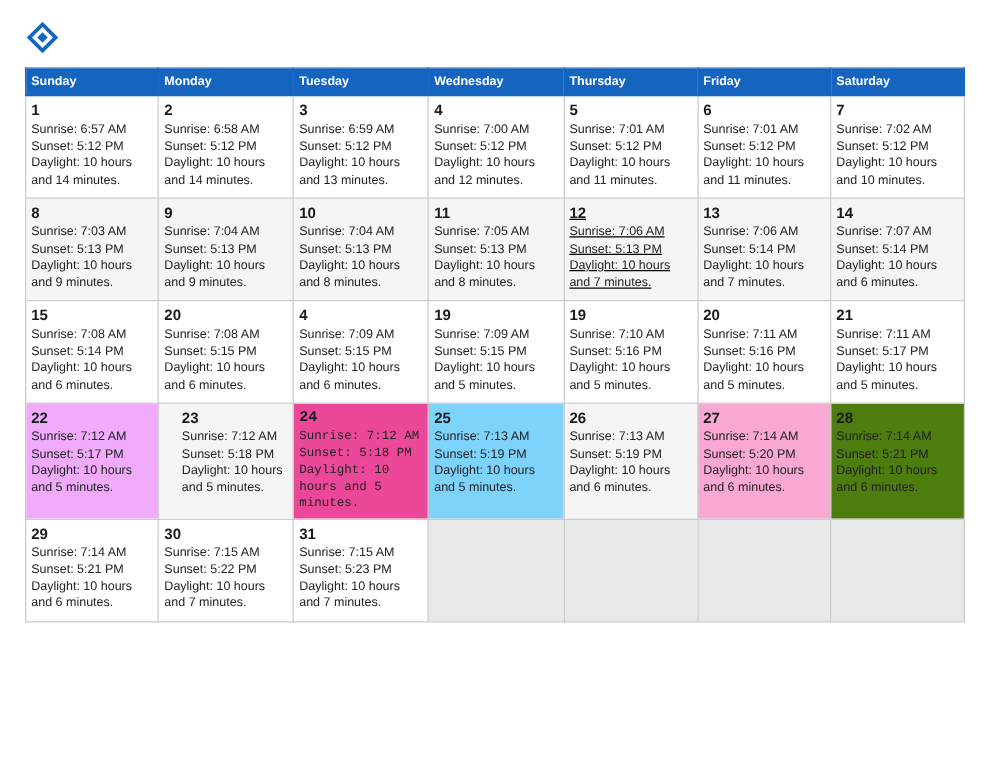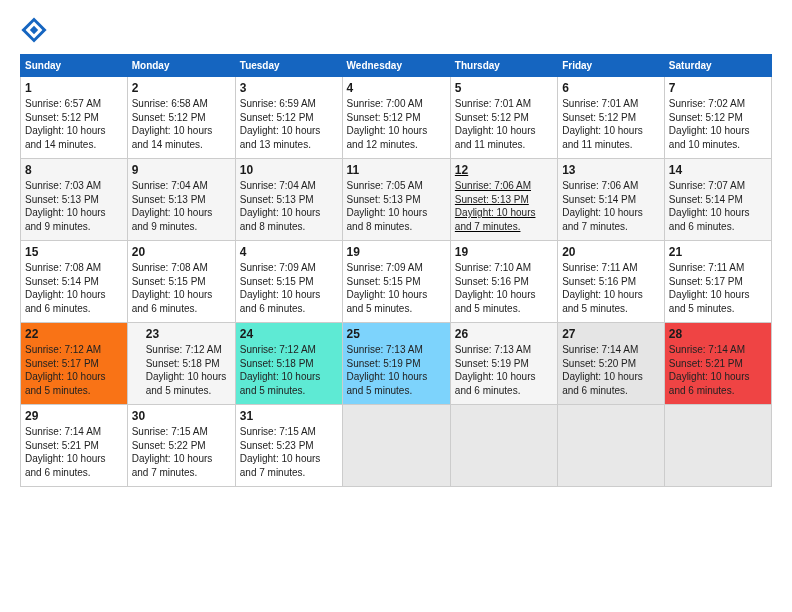--- a/index.html
+++ b/index.html
@@ -211,45 +211,45 @@
           <td>
             <div class="day-num">20</div>
             <div class="day-info">Sunrise: 7:11 AM<br>Sunset: 5:16 PM<br>Daylight: 10 hours and 5 minutes.</div>
           </td>
           <td>
             <div class="day-num">21</div>
             <div class="day-info">Sunrise: 7:11 AM<br>Sunset: 5:17 PM<br>Daylight: 10 hours and 5 minutes.</div>
           </td>
         </tr>
         <tr>
-          <td style="background: #f97316;">
+          <td style="background: #f0abfc;">
             <div class="day-num">22</div>
             <div class="day-info">Sunrise: 7:12 AM<br>Sunset: 5:17 PM<br>Daylight: 10 hours and 5 minutes.</div>
           </td>
           <td style="background: rgb(245, 245, 245); padding-left: 18px;">
             <div class="day-num">23</div>
             <div class="day-info">Sunrise: 7:12 AM<br>Sunset: 5:18 PM<br>Daylight: 10 hours and 5 minutes.</div>
           </td>
-          <td style="background: #5eead4;">
+          <td style="background: #ec4899; font-family: Liberation Mono, monospace;">
             <div class="day-num">24</div>
             <div class="day-info">Sunrise: 7:12 AM<br>Sunset: 5:18 PM<br>Daylight: 10 hours and 5 minutes.</div>
           </td>
           <td style="background: #7dd3fc; margin-top: 21px;">
             <div class="day-num">25</div>
             <div class="day-info">Sunrise: 7:13 AM<br>Sunset: 5:19 PM<br>Daylight: 10 hours and 5 minutes.</div>
           </td>
           <td style="background: rgb(245, 245, 245);">
             <div class="day-num">26</div>
             <div class="day-info">Sunrise: 7:13 AM<br>Sunset: 5:19 PM<br>Daylight: 10 hours and 6 minutes.</div>
           </td>
-          <td style="background: #e5e5e5; margin-left: 16px;">
+          <td style="background: #f9a8d4; margin-left: 16px;">
             <div class="day-num">27</div>
             <div class="day-info">Sunrise: 7:14 AM<br>Sunset: 5:20 PM<br>Daylight: 10 hours and 6 minutes.</div>
           </td>
-          <td style="background: #ef4444;">
+          <td style="background: #4d7c0f;">
             <div class="day-num">28</div>
             <div class="day-info">Sunrise: 7:14 AM<br>Sunset: 5:21 PM<br>Daylight: 10 hours and 6 minutes.</div>
           </td>
         </tr>
         <tr>
           <td>
             <div class="day-num">29</div>
             <div class="day-info">Sunrise: 7:14 AM<br>Sunset: 5:21 PM<br>Daylight: 10 hours and 6 minutes.</div>
           </td>
           <td>

